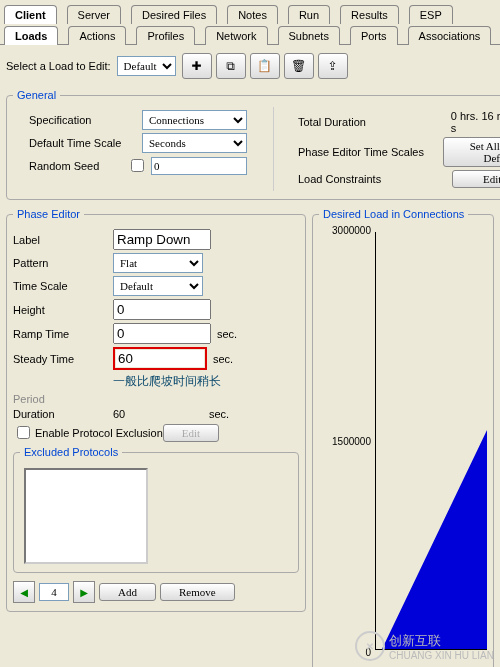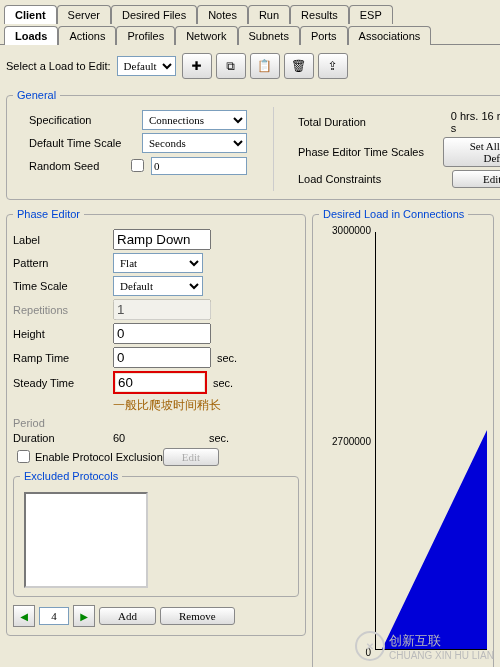--- a/index.html
+++ b/index.html
@@ -1,16 +1,16 @@
 <!DOCTYPE html>
 <html><head>
 <meta charset="utf-8">
 <style>
 body{margin:0;font:11px Tahoma,Arial,sans-serif;background:#ece9d8;width:500px;height:667px;overflow:hidden;color:#000}
-.tabs{display:flex;padding:4px 4px 0;gap:0}
+.tabs{display:flex;padding:4px 4px 0;gap:10px}
 .tab{padding:3px 10px;background:#ece9d8;border:1px solid #888;border-bottom:none;border-radius:4px 4px 0 0;font-size:11px;cursor:pointer;position:relative;top:1px}
 .tab.active{background:#fff;font-weight:bold;z-index:2}
 .panel{background:#ece9d8;border-top:1px solid #888;padding:6px}
 .toolbar{display:flex;align-items:center;gap:6px;padding:2px 0 6px}
 select,input[type=text]{font:11px Tahoma;border:1px solid #7b9ebd;padding:2px 2px;background:#fff}
 select{height:20px}
 .iconbtn{width:28px;height:24px;border:1px solid #888;background:linear-gradient(#fff,#ddd);border-radius:3px;cursor:pointer;display:flex;align-items:center;justify-content:center;font-size:12px}
 fieldset{border:1px solid #aaa;border-radius:4px;margin:4px 0;padding:6px 6px 8px}
 legend{color:#0046d5;padding:0 4px;font-size:11px}
 .row{display:flex;align-items:center;margin:3px 16px;gap:4px}
@@ -19,21 +19,21 @@
 .btn{padding:2px 18px;border:1px solid #888;background:linear-gradient(#fff,#ddd);border-radius:3px;cursor:pointer;font:11px Tahoma}
 .maincols{display:flex;gap:6px}
 .leftcol{width:300px}
 .rightcol{flex:1;min-width:0}
 .phaserow{display:flex;align-items:center;margin:3px 0}
 .plabel{width:100px}
 .pinput{width:90px}
 .punit{margin-left:6px;width:30px}
 .disabled{color:#888}
 .hl{border:2px solid #d00;padding:1px}
-.anno{color:#a16207;font-size:12px;margin:2px 0 2px 100px}
+.anno{color:#0c4a6e;font-size:12px;margin:2px 0 2px 100px}
 .excluded{border:2px inset #ccc;background:#fff;width:120px;height:92px;margin:4px 0 0 4px}
 .navrow{display:flex;align-items:center;gap:4px;margin-top:8px}
 .navbtn{width:20px;height:20px;border:1px solid #888;background:linear-gradient(#fff,#ddd);cursor:pointer;display:flex;align-items:center;justify-content:center;color:#080;font-size:10px}
 .chart{position:relative;height:430px;margin-left:8px}
 .yaxis{position:absolute;left:0;top:0;bottom:0;width:46px}
 .ytick{position:absolute;right:2px;font-size:10px;transform:translateY(-50%)}
 .plot{position:absolute;left:48px;right:0;top:6px;bottom:6px;border-left:1px solid #000;border-bottom:1px solid #000;overflow:hidden}
 .poly{position:absolute;left:6px;top:0;bottom:0;width:200px;background:#0000d8;clip-path:polygon(6% 100%,100% 0,100% 100%,6% 100%,0 100%,100% 0,100% 100%)}
 .watermark{position:absolute;right:6px;bottom:6px;display:flex;align-items:center;gap:4px;color:#bbb;font-size:10px}
 .wm-logo{width:26px;height:26px;border:2px solid #ccc;border-radius:50%;display:flex;align-items:center;justify-content:center;font-weight:bold;color:#ccc}
@@ -117,24 +117,20 @@
             <input class="pinput" value="Ramp Down" style="">
           </div>
     <div class="phaserow">
             <span class="plabel">Pattern</span>
             <select class="pinput"><option>Flat</option></select>
           </div>
     <div class="phaserow">
             <span class="plabel">Time Scale</span>
             <select class="pinput"><option>Default</option></select>
           </div>
-    <div class="phaserow disabled">
-            <span class="plabel">Repetitions</span>
-            <input class="pinput" disabled="" value="1" style="">
-          </div>
     <div class="phaserow">
             <span class="plabel">Height</span>
             <input class="pinput" value="0" style="">
           </div>
     <div class="phaserow">
             <span class="plabel">Ramp Time</span>
             <input class="pinput" value="0" style="">
             <span class="punit">sec.</span>
           </div>
     <div class="phaserow">
@@ -169,21 +165,21 @@
     </div>
    </fieldset>
   </div>
 
   <div class="rightcol">
    <fieldset style="height:460px">
     <legend>Desired Load in Connections</legend>
     <div class="chart">
      <div class="yaxis" id="yaxis">
               <div class="ytick" style="top: 1%;">3000000</div>
-              <div class="ytick" style="top: 50%;">2700000</div>
+              <div class="ytick" style="top: 50%;">1500000</div>
               <div class="ytick" style="top: 99%;">0</div>
             </div>
      <div class="plot">
               <div class="poly"></div>
             </div>
     </div>
    </fieldset>
   </div>
  </div>
 </div>

